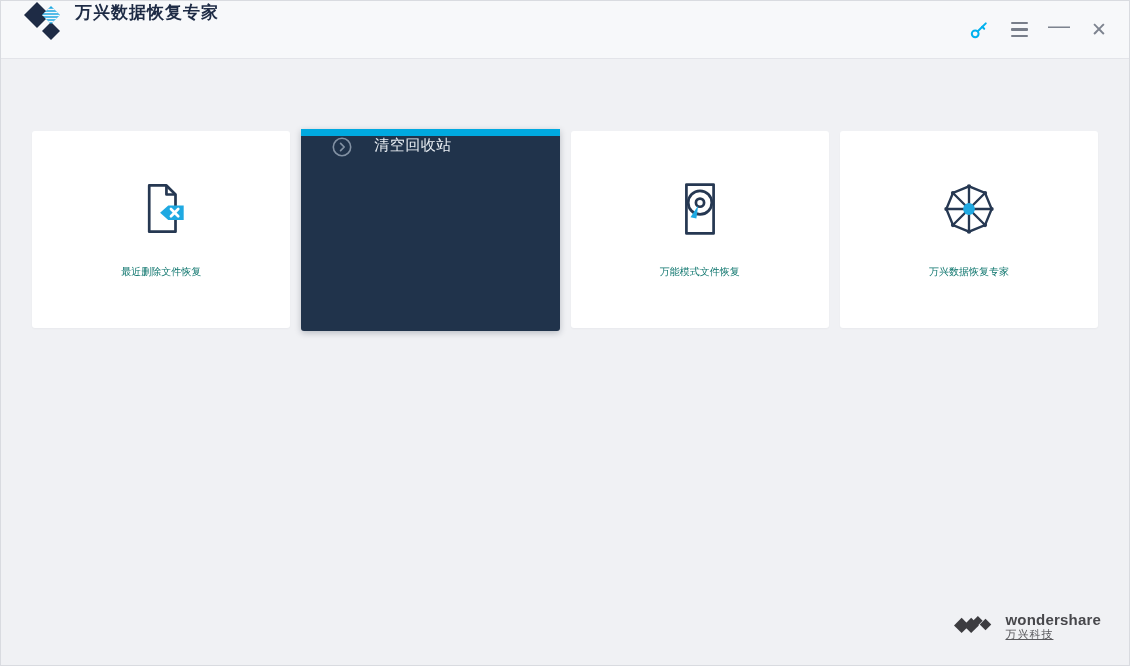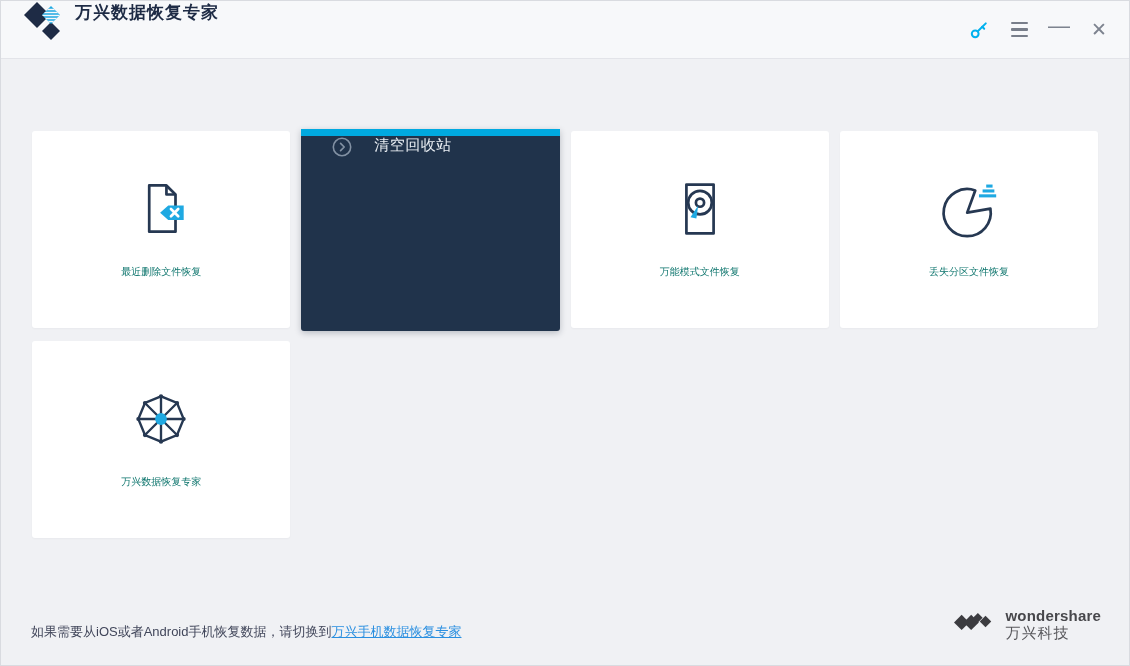--- a/index.html
+++ b/index.html
@@ -58,21 +58,21 @@
     position:absolute; left:30px; bottom:24px;
     font-size:13px; color:#41465a;
   }
   .footer-link { color:#2a8fe0; text-decoration:underline; cursor:pointer; }
   .brand {
     position:absolute; right:28px; bottom:24px;
     display:flex; align-items:center; gap:9px;
   }
   .brand-text { display:flex; flex-direction:column; line-height:1.15; }
   .brand-name { font-size:15px; font-weight:bold; color:#47474b; letter-spacing:0.2px; }
-  .brand-sub { font-size:15px; color:#58585c; letter-spacing:1px; }
+  .brand-sub { font-size:11px; color:#58585c; letter-spacing:1px;text-decoration:underline; }
 </style>
 </head>
 <body>
 
 <div class="window">
 
   <div class="titlebar">
     <span>
       <svg class="app-logo" viewBox="0 0 40 40">
         <polygon points="14,1 27,14 14,27 1,14" fill="#1e2b45"></polygon>
@@ -146,31 +146,20 @@
         <svg width="58" height="58" viewBox="0 0 64 64">
           <rect x="17" y="5" width="30" height="54" fill="none" stroke="#263852" stroke-width="3" stroke-linejoin="round"></rect>
           <circle cx="32" cy="25" r="13" fill="none" stroke="#263852" stroke-width="3"></circle>
           <circle cx="32" cy="25" r="4.5" fill="none" stroke="#263852" stroke-width="3"></circle>
           <path d="M30 28 L21.5 41 L28 42.5 Z" fill="#1fa9e2"></path>
         </svg>
       </div>
       <div class="card-label">万能模式文件恢复</div>
     </div>
 
-    <div class="card">
-      <div class="card-icon">
-        <svg width="58" height="58" viewBox="0 0 64 64">
-          <path d="M30 36 L55.6 31.5 A26 26 0 1 1 38.9 11.6 Z" fill="none" stroke="#263852" stroke-width="3" stroke-linejoin="round"></path>
-          <rect x="51" y="5" width="7" height="3.4" fill="#1fa9e2"></rect>
-          <rect x="47" y="10.4" width="13" height="3.4" fill="#1fa9e2"></rect>
-          <rect x="43" y="15.8" width="19" height="3.4" fill="#1fa9e2"></rect>
-        </svg>
-      </div>
-      <div class="card-label">丢失分区文件恢复</div>
-    </div>
 
 
 
 
     <div class="card">
       <div class="card-icon">
         <svg width="58" height="58" viewBox="0 0 64 64">
           <g stroke="#263852" stroke-width="2.6" fill="none">
             <polygon points="57,32 49.7,49.7 32,57 14.3,49.7 7,32 14.3,14.3 32,7 49.7,14.3"></polygon>
             <path d="M32 32 L57 32 M32 32 L49.7 49.7 M32 32 L32 57 M32 32 L14.3 49.7 M32 32 L7 32 M32 32 L14.3 14.3 M32 32 L32 7 M32 32 L49.7 14.3"></path>
@@ -186,23 +175,20 @@
               <circle cx="49.7" cy="14.3" r="2.3"></circle>
           </g>
           <circle cx="32" cy="32" r="6.5" fill="#1fa9e2"></circle>
         </svg>
       </div>
       <div class="card-label">万兴数据恢复专家</div>
     </div>
 
   </div>
 
-  <div class="footer-note">
-    <span>如果需要从iOS或者Android手机恢复数据，请切换到</span><a class="footer-link">万兴手机数据恢复专家</a>
-  </div>
 
   <div class="brand">
     <span>
       <svg width="42" height="25" viewBox="0 0 44 26">
         <g fill="#3c3c40">
           <polygon points="8,6 16,14 8,22 0,14"></polygon>
           <polygon points="18,6 26,14 18,22 10,14"></polygon>
           <polygon points="25,4 30,9 25,14 20,9"></polygon>
           <polygon points="33,7 39,13 33,19 27,13"></polygon>
         </g>

